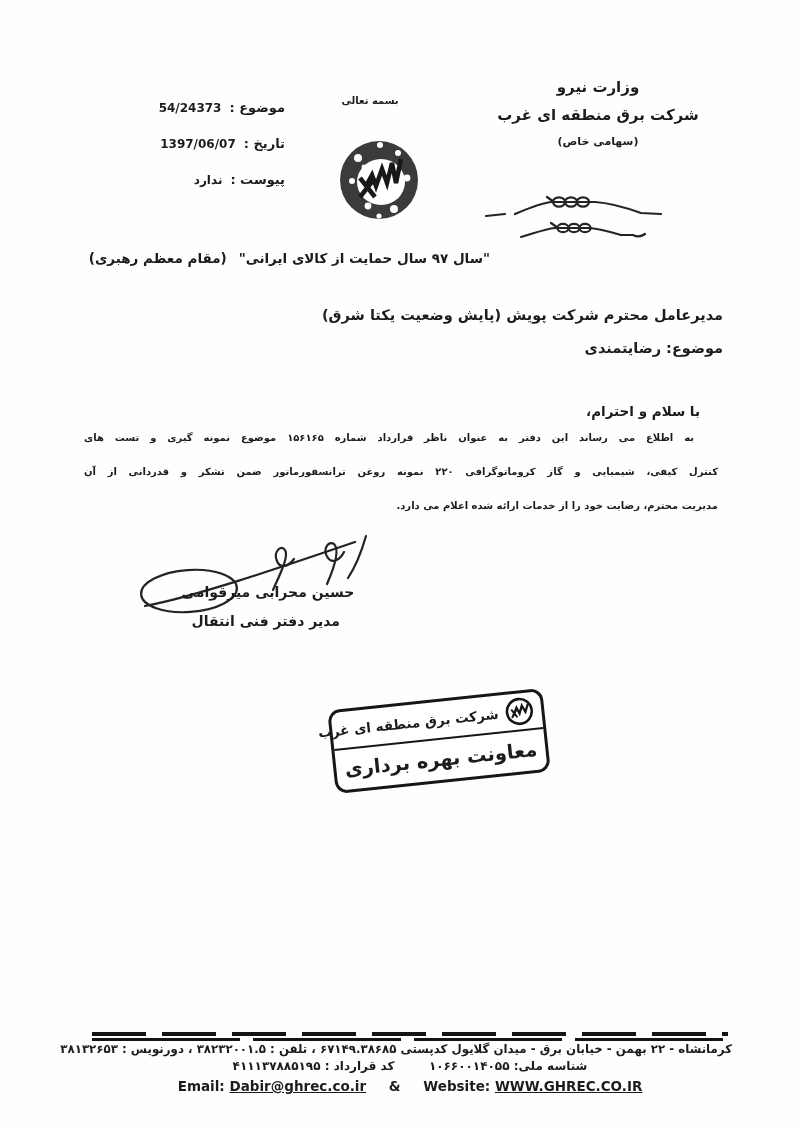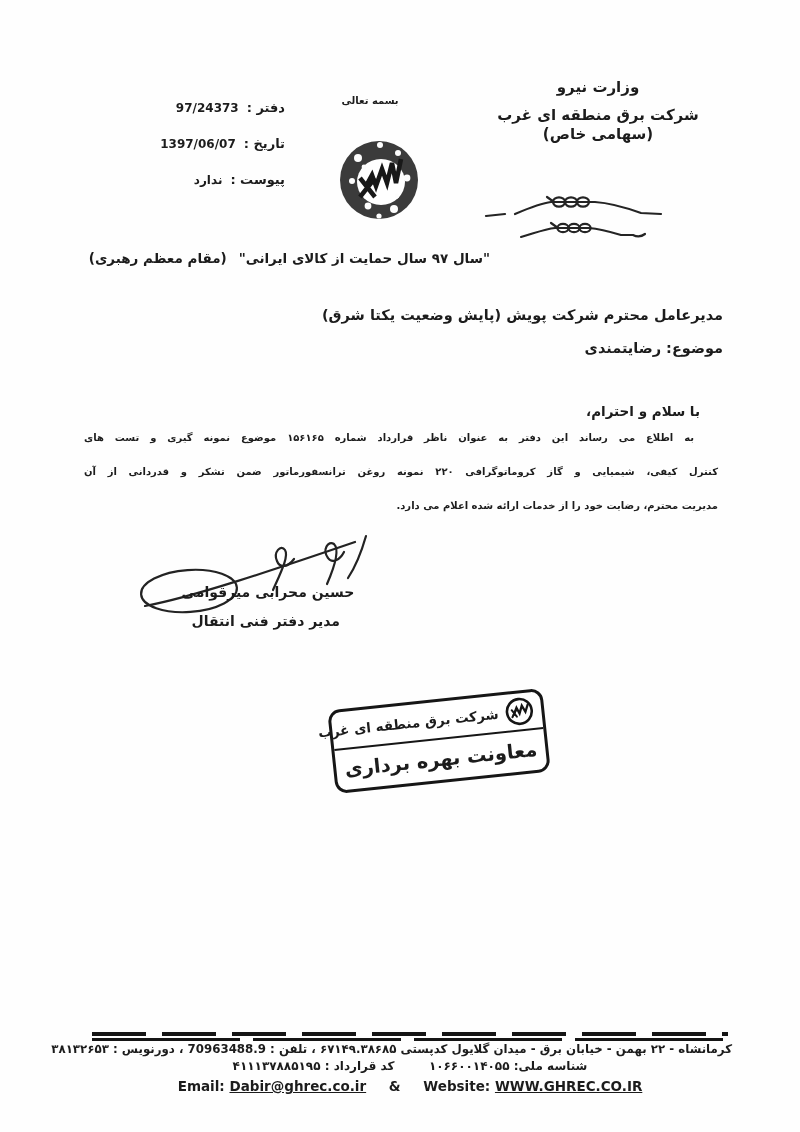--- a/index.html
+++ b/index.html
@@ -15,21 +15,21 @@
   .meta-value{font-weight:700;font-size:12px;margin-right:8px;white-space:nowrap;direction:ltr;}
 
   
   .bismillah{left:330px;top:95px;width:80px;text-align:center;font-size:10px;font-weight:700;}
   .logo{left:338px;top:134px;}
 
   
   .org{left:477px;top:80px;width:242px;text-align:center;}
   .org-line1{font-size:15px;font-weight:700;line-height:1;}
   .org-line2{font-size:15px;font-weight:700;margin-top:13px;line-height:1;}
-  .org-line3{font-size:15px;font-weight:700;margin-top:4px;line-height:1;}
+  .org-line3{font-size:11px;font-weight:700;margin-top:13px;line-height:1;}
   .flourish{left:483px;top:193px;}
 
   
   .slogan{left:138px;top:250px;width:352px;display:flex;direction:rtl;gap:12px;
           font-size:13.5px;font-weight:700;white-space:nowrap;}
 
   
   .recipient{right:77px;top:299px;text-align:right;font-size:14.5px;font-weight:700;line-height:33px;}
 
   
@@ -69,22 +69,22 @@
   .footer-contact .sep{display:inline-block;margin:0 18px;}
   svg{display:block;}
 </style>
 </head>
 <body>
 
 <div class="page">
 
   <div class="abs meta">
     <div class="meta-row">
-      <span class="meta-label">دفتر :</span>
-      <span class="meta-value">97/24373</span>
+      <span class="meta-label">موضوع :</span>
+      <span class="meta-value">54/24373</span>
     </div>
     <div class="meta-row">
       <span class="meta-label">تاریخ :</span>
       <span class="meta-value">1397/06/07</span>
     </div>
     <div class="meta-row">
       <span class="meta-label">پیوست :</span>
       <span class="meta-value rtl">ندارد</span>
     </div>
   </div>
@@ -169,21 +169,21 @@
           <path d="M7.5 13 L12 20 M12 13 L7.5 20" stroke-width="2"></path>
         </svg>
       </span>
       <span class="stamp-company">شرکت برق منطقه ای غرب</span>
     </div>
     <div class="stamp-bottom">معاونت بهره برداری</div>
   </div>
 
   <div class="abs rule-top"></div>
   <div class="abs rule-bottom"></div>
-  <div class="abs footer-address">کرمانشاه - ۲۲ بهمن - خیابان برق - میدان گلایول کدپستی ۶۷۱۴۹.۳۸۶۸۵ ، تلفن : 70963488.9 ، دورنویس : ۳۸۱۳۲۶۵۳</div>
+  <div class="abs footer-address">کرمانشاه - ۲۲ بهمن - خیابان برق - میدان گلایول کدپستی ۶۷۱۴۹.۳۸۶۸۵ ، تلفن : ۳۸۲۳۲۰۰۱.۵ ، دورنویس : ۳۸۱۳۲۶۵۳</div>
   <div class="abs footer-ids">
     <span>شناسه ملی:</span>
     <span>۱۰۶۶۰۰۱۴۰۵۵</span>
     <span class="gap"></span>
     <span>کد قرارداد :</span>
     <span>۴۱۱۱۳۷۸۸۵۱۹۵</span>
   </div>
   <div class="abs footer-contact">
     <span>Email:</span>
     <span class="u">Dabir@ghrec.co.ir</span>

